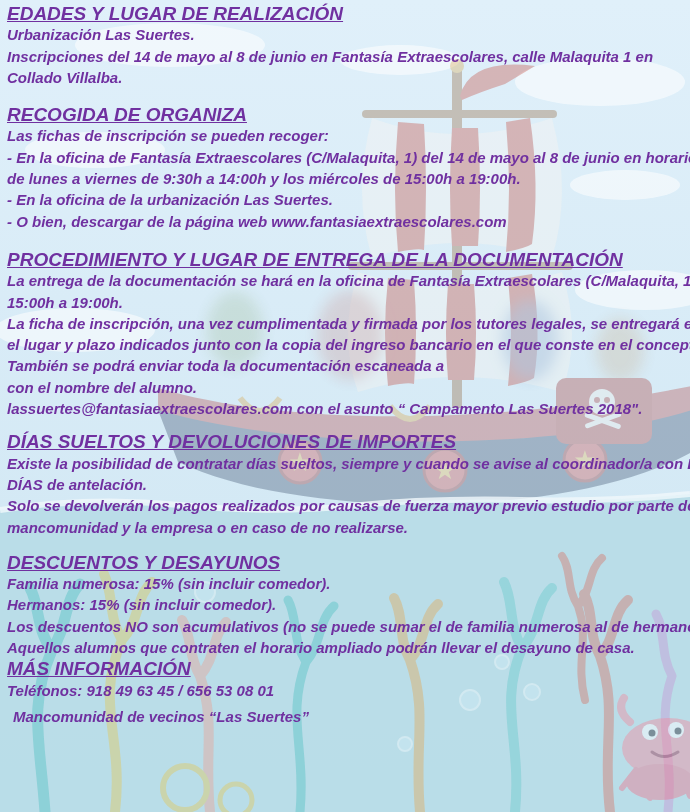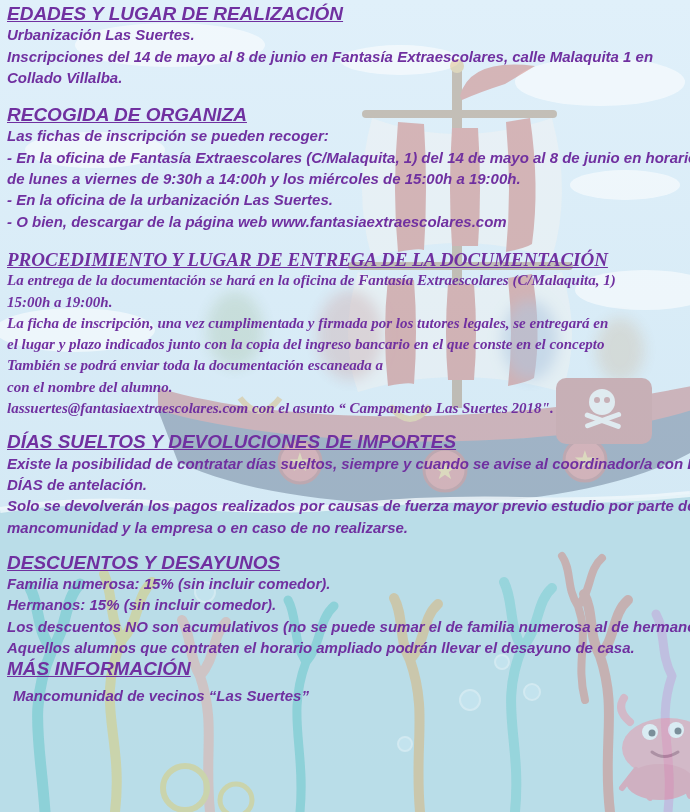--- a/index.html
+++ b/index.html
@@ -15,21 +15,21 @@
     color:#7030a0;font-weight:bold;font-style:italic;
     font-size:15px;line-height:21.3px;
   }
   section{margin:0;}
   .content h2{
     margin:0;font-size:19px;line-height:21.3px;
     text-decoration:underline;font-weight:bold;font-style:italic;
   }
   .content p{margin:0;white-space:nowrap;}
   .sec-recogida{margin-top:16px;}
-  .sec-procedimiento{margin-top:17px;font-family:Liberation Serif, serif;}
+  .sec-procedimiento{margin-top:17px;}
   .sec-dias{margin-top:12px;}
   .sec-descuentos{margin-top:14px;}
   .sec-info{}
   .sec-organiza{margin-top:5px;}
   .indent{padding-left:6px;}
 </style>
 </head>
 <body>
 
 <svg class="bg" viewBox="0 0 690 812" aria-hidden="true">
@@ -190,19 +190,20 @@
   <section class="sec-descuentos">
     <h2>DESCUENTOS Y DESAYUNOS</h2>
     <p>Familia numerosa: 15% (sin incluir comedor).</p>
     <p>Hermanos: 15% (sin incluir comedor).</p>
     <p>Los descuentos NO son acumulativos (no se puede sumar el de familia numerosa al de hermanos).</p>
     <p>Aquellos alumnos que contraten el horario ampliado podrán llevar el desayuno de casa.</p>
   </section>
 
   <section class="sec-info">
     <h2>MÁS INFORMACIÓN</h2>
+    <p>Teléfonos: 918 49 63 45 / 656 53 08 01</p>
   </section>
 
   <section class="sec-organiza">
     <p class="indent">Mancomunidad de vecinos “Las Suertes”</p>
   </section>
 
 </div>
 
 </body></html>

